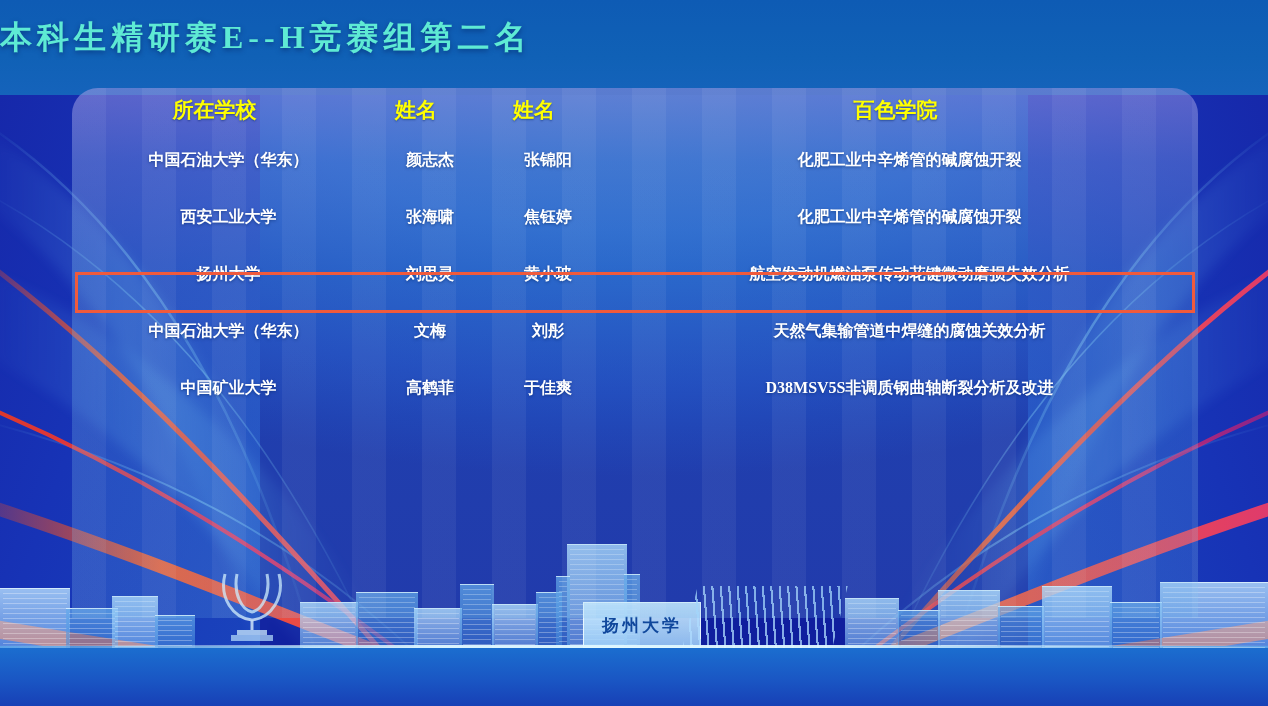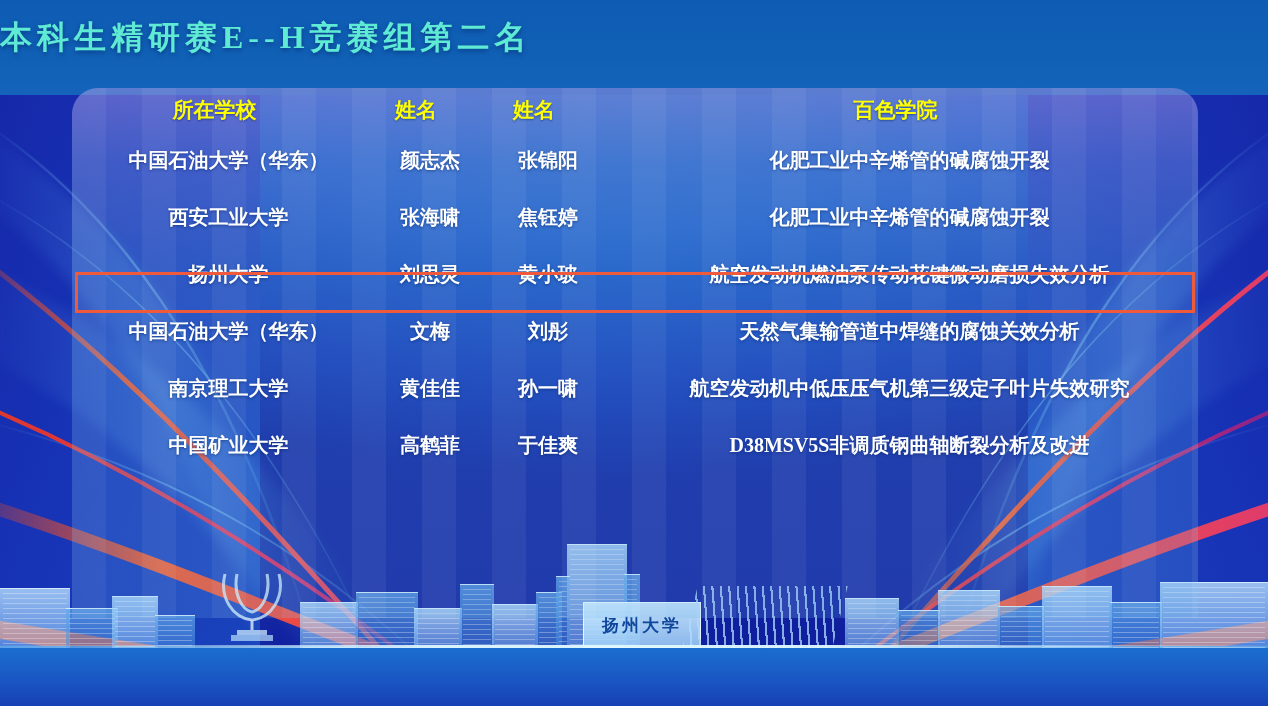--- a/index.html
+++ b/index.html
@@ -118,21 +118,21 @@
     white-space: nowrap;
   }
   table.grid th {
     height: 44px;
     font-size: 21px; font-weight: bold;
     color: #FFFF00;
     text-shadow: 0 1px 2px rgba(0,30,90,0.5);
   }
   table.grid td {
     height: 57px;
-    font-size: 20px; font-weight: bold;
+    font-size: 16px; font-weight: bold;
     color: #ffffff;
     text-shadow: 0 1px 3px rgba(0,35,95,0.55);
     padding-left: 28px;
   }
   col.c-school { width: 285px; }
   col.c-n1     { width: 118px; }
   col.c-n2     { width: 118px; }
   col.c-proj   { width: 605px; }
 
   
@@ -256,26 +256,20 @@
           <td>黄小玻</td>
           <td>航空发动机燃油泵传动花键微动磨损失效分析</td>
         </tr>
         <tr>
           <td>中国石油大学（华东）</td>
           <td>文梅</td>
           <td>刘彤</td>
           <td>天然气集输管道中焊缝的腐蚀关效分析</td>
         </tr>
         <tr>
-          <td>南京理工大学</td>
-          <td>黄佳佳</td>
-          <td>孙一啸</td>
-          <td>航空发动机中低压压气机第三级定子叶片失效研究</td>
-        </tr>
-        <tr>
           <td>中国矿业大学</td>
           <td>高鹤菲</td>
           <td>于佳爽</td>
           <td>D38MSV5S非调质钢曲轴断裂分析及改进</td>
         </tr>
       </tbody>
     </table>
   </div>
 
   <div class="hl-box"></div>

